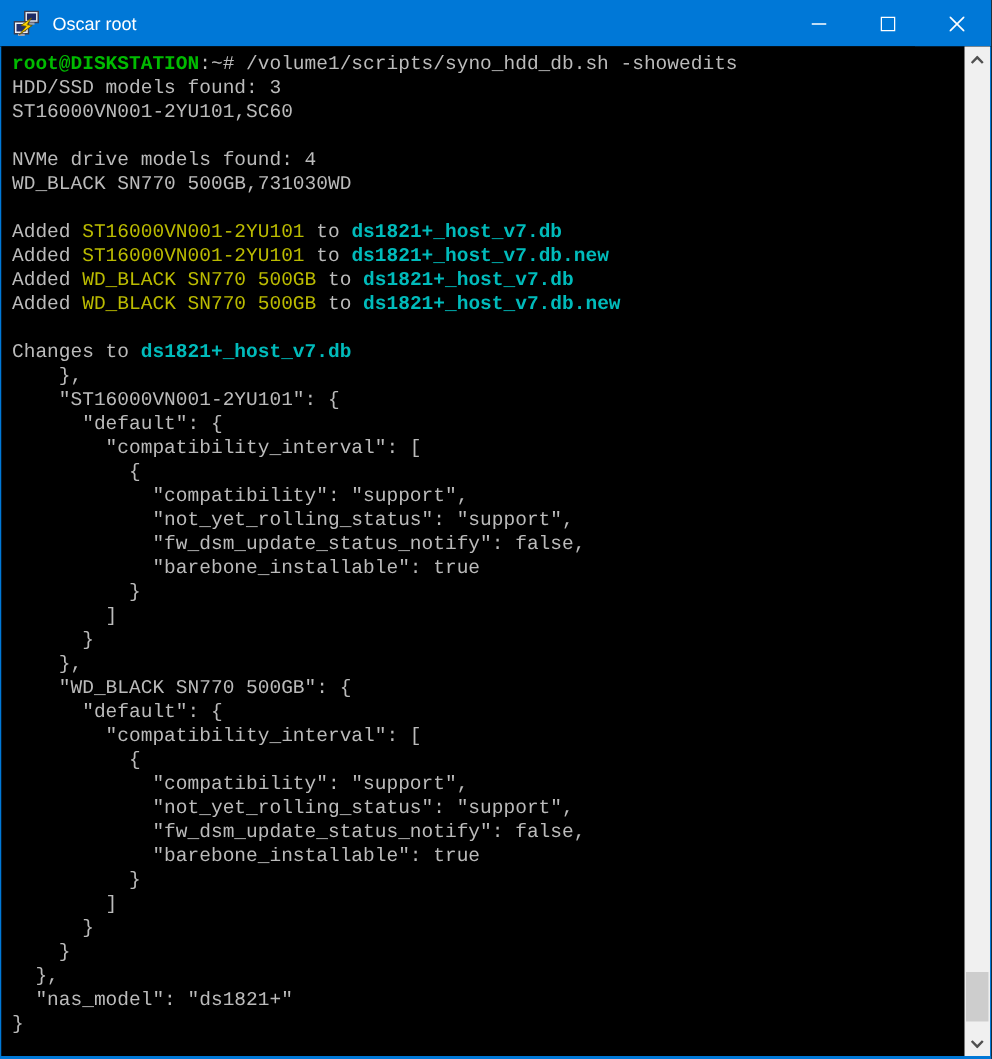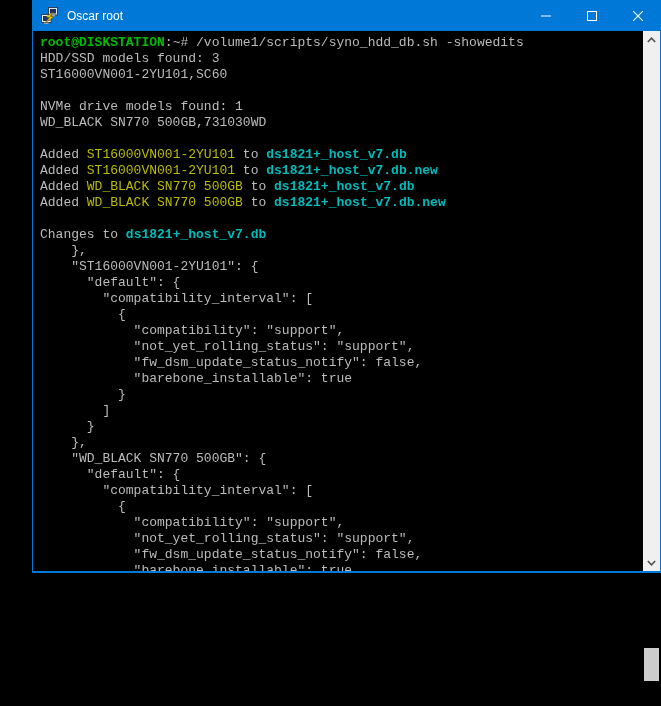--- a/index.html
+++ b/index.html
@@ -5,21 +5,20 @@
   * { margin: 0; padding: 0; box-sizing: border-box; }
   html, body { background: #444; }
   body { font-family: "Liberation Sans", sans-serif; }
 
   .window {
     position: relative;
     width: 661px;
     height: 706px;
     background: #000;
     overflow: hidden;
-    padding-left: 32px;
   }
 
   
   .titlebar {
     height: 31px;
     background: var(--accent, #0078d7);
     display: flex;
     align-items: center;
     color: #fff;
   }
@@ -41,21 +40,21 @@
   .win-controls { display: flex; height: 31px; flex: 0 0 auto; }
   .win-btn {
     width: 46px; height: 31px;
     display: flex; align-items: center; justify-content: center;
   }
   .win-btn svg { display: block; }
 
   
   .body-area {
     display: flex;
-    height: 542px;
+    height: 675px;
     border-left: 1px solid var(--accent, #0078d7);
     border-right: 1px solid var(--accent, #0078d7);
     border-bottom: 2px solid var(--accent, #0078d7);
     background: var(--bg, #000);
     gap: 33px;
   }
   .terminal {
     flex: 1 1 auto;
     background: var(--bg, #000);
     padding: 4px 0 0 7px;
@@ -135,21 +134,21 @@
       </div>
     </div>
   </div>
 
   <div class="body-area">
     <div class="terminal">
         <div class="line"><span class="seg-p">root@DISKSTATION</span><span class="seg-w">:~# /volume1/scripts/syno_hdd_db.sh -showedits</span></div>
         <div class="line"><span class="seg-w">HDD/SSD models found: 3</span></div>
         <div class="line"><span class="seg-w">ST16000VN001-2YU101,SC60</span></div>
         <div class="line">&nbsp;</div>
-        <div class="line"><span class="seg-w">NVMe drive models found: 1</span></div>
+        <div class="line"><span class="seg-w">NVMe drive models found: 4</span></div>
         <div class="line"><span class="seg-w">WD_BLACK SN770 500GB,731030WD</span></div>
         <div class="line">&nbsp;</div>
         <div class="line"><span class="seg-w">Added </span><span class="seg-y">ST16000VN001-2YU101</span><span class="seg-w"> to </span><span class="seg-c">ds1821+_host_v7.db</span></div>
         <div class="line"><span class="seg-w">Added </span><span class="seg-y">ST16000VN001-2YU101</span><span class="seg-w"> to </span><span class="seg-c">ds1821+_host_v7.db.new</span></div>
         <div class="line"><span class="seg-w">Added </span><span class="seg-y">WD_BLACK SN770 500GB</span><span class="seg-w"> to </span><span class="seg-c">ds1821+_host_v7.db</span></div>
         <div class="line"><span class="seg-w">Added </span><span class="seg-y">WD_BLACK SN770 500GB</span><span class="seg-w"> to </span><span class="seg-c">ds1821+_host_v7.db.new</span></div>
         <div class="line">&nbsp;</div>
         <div class="line"><span class="seg-w">Changes to </span><span class="seg-c">ds1821+_host_v7.db</span></div>
         <div class="line"><span class="seg-w">    },</span></div>
         <div class="line"><span class="seg-w">    "ST16000VN001-2YU101": {</span></div>

